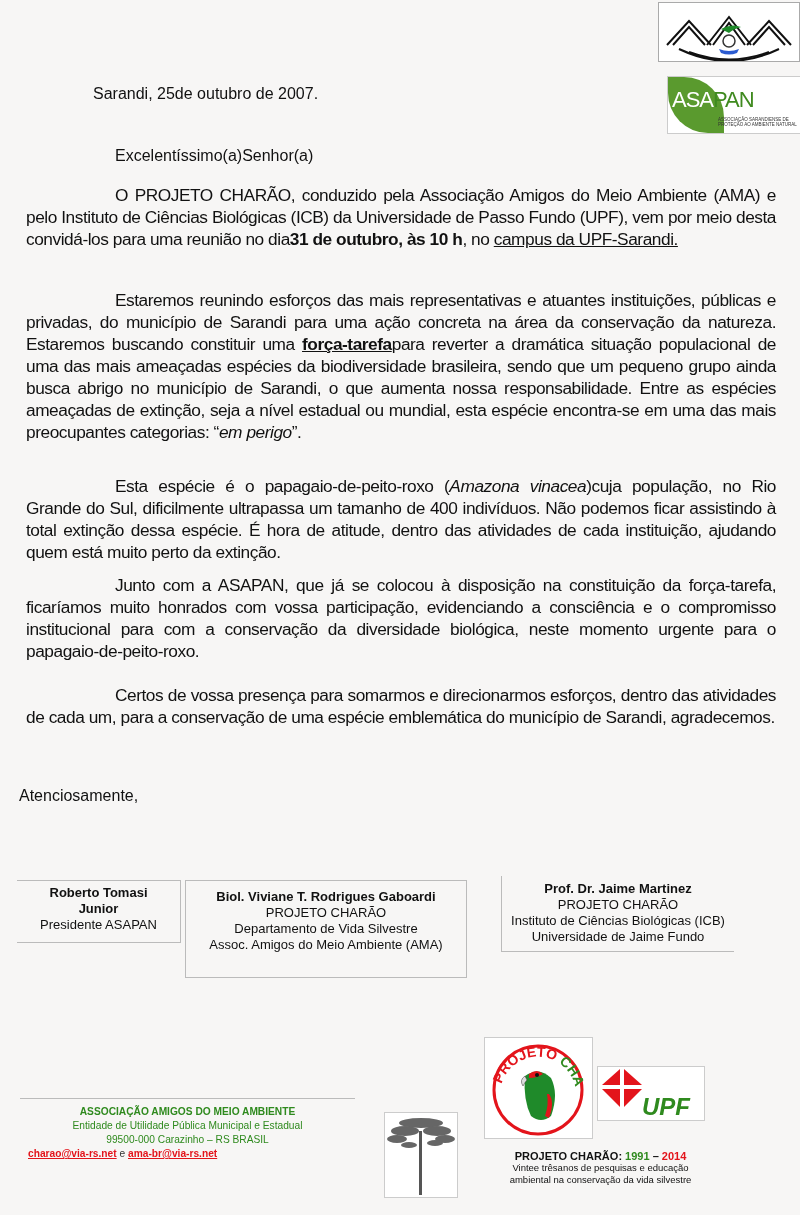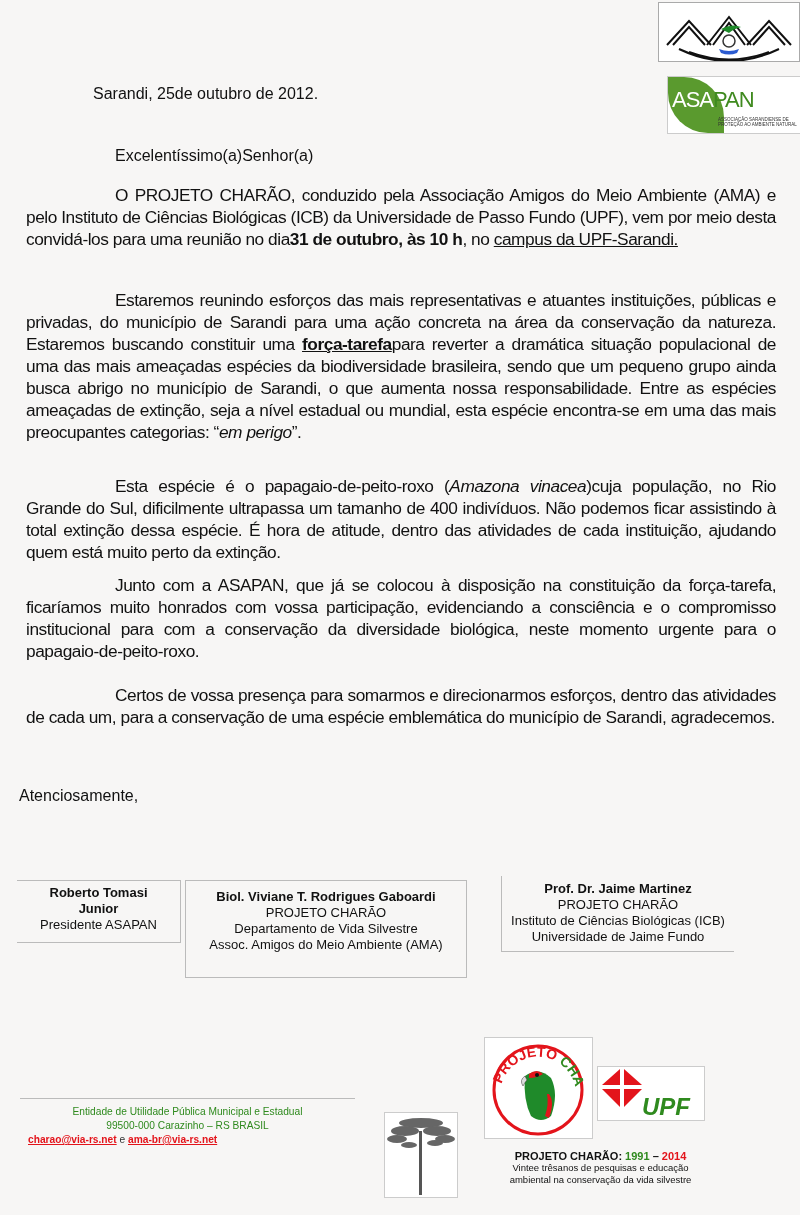--- a/index.html
+++ b/index.html
@@ -79,21 +79,21 @@
 </div>
 
 <div id="asapan-logo" class="abs">
   <div class="asapan-leaf"></div>
   <div class="asapan-text">
     <span class="w">ASA</span><span class="g">PAN</span>
   </div>
   <div class="asapan-sub">ASSOCIAÇÃO SARANDIENSE DE PROTEÇÃO AO AMBIENTE NATURAL</div>
 </div>
 
-<div id="date" class="abs">Sarandi, 25de outubro de 2012.</div>
+<div id="date" class="abs">Sarandi, 25de outubro de 2007.</div>
 <div id="salutation" class="abs">Excelentíssimo(a)Senhor(a)</div>
 
 <div id="p1" class="abs body-text indent narrow"><span>O PROJETO CHARÃO, conduzido pela Associação Amigos do Meio Ambiente (AMA) e pelo Instituto de Ciências Biológicas (ICB) da Universidade de Passo Fundo (UPF), vem por meio desta convidá-los para uma reunião no dia</span><b>31 de outubro, às 10 h</b><span>, no </span><span class="u">campus da UPF-Sarandi.</span></div>
 
 <div id="p2" class="abs body-text indent narrow"><span>Estaremos reunindo esforços das mais representativas e atuantes instituições, públicas e privadas, do município de Sarandi para uma ação concreta na área da conservação da natureza. Estaremos buscando constituir uma </span><b class="u">força-tarefa</b><span>para reverter a dramática situação populacional de uma das mais ameaçadas espécies da biodiversidade brasileira, sendo que um pequeno grupo ainda busca abrigo no município de Sarandi, o que aumenta nossa responsabilidade. Entre as espécies ameaçadas de extinção, seja a nível estadual ou mundial, esta espécie encontra-se em uma das mais preocupantes categorias: “</span><i>em perigo</i><span>”.</span></div>
 
 <div id="p3" class="abs body-text indent narrow"><span>Esta espécie é o papagaio-de-peito-roxo (</span><i>Amazona vinacea</i><span>)cuja população, no Rio Grande do Sul, dificilmente ultrapassa um tamanho de 400 indivíduos. Não podemos ficar assistindo à total extinção dessa espécie. É hora de atitude, dentro das atividades de cada instituição, ajudando quem está muito perto da extinção.</span></div>
 
 <div id="p4" class="abs body-text indent narrow">Junto com a ASAPAN, que já se colocou à disposição na constituição da força-tarefa, ficaríamos muito honrados com vossa participação, evidenciando a consciência e o compromisso institucional para com a conservação da diversidade biológica, neste momento urgente para o papagaio-de-peito-roxo.</div>
 <div id="p5" class="abs body-text indent narrow">Certos de vossa presença para somarmos e direcionarmos esforços, dentro das atividades de cada um, para a conservação de uma espécie emblemática do município de Sarandi, agradecemos.</div>
@@ -112,20 +112,21 @@
   <span>Assoc. Amigos do Meio Ambiente (AMA)</span>
 </div>
 <div id="sig3" class="abs sig">
   <b>Prof. Dr. Jaime Martinez</b><br>
   <span>PROJETO CHARÃO</span><br>
   <span>Instituto de Ciências Biológicas (ICB)</span><br>
   <span>Universidade de Jaime Fundo</span>
 </div>
 
 <div id="footer-ama" class="abs">
+  <div class="t">ASSOCIAÇÃO AMIGOS DO MEIO AMBIENTE</div>
   <div>Entidade de Utilidade Pública Municipal e Estadual</div>
   <div>99500-000 Carazinho – RS BRASIL</div>
   <div style="text-align:left; padding-left:8px;">
     <span class="mail">charao@via-rs.net</span>
     <span class="e">e</span>
     <span class="mail">ama-br@via-rs.net</span>
   </div>
 </div>
 
 <div id="tree" class="abs">

